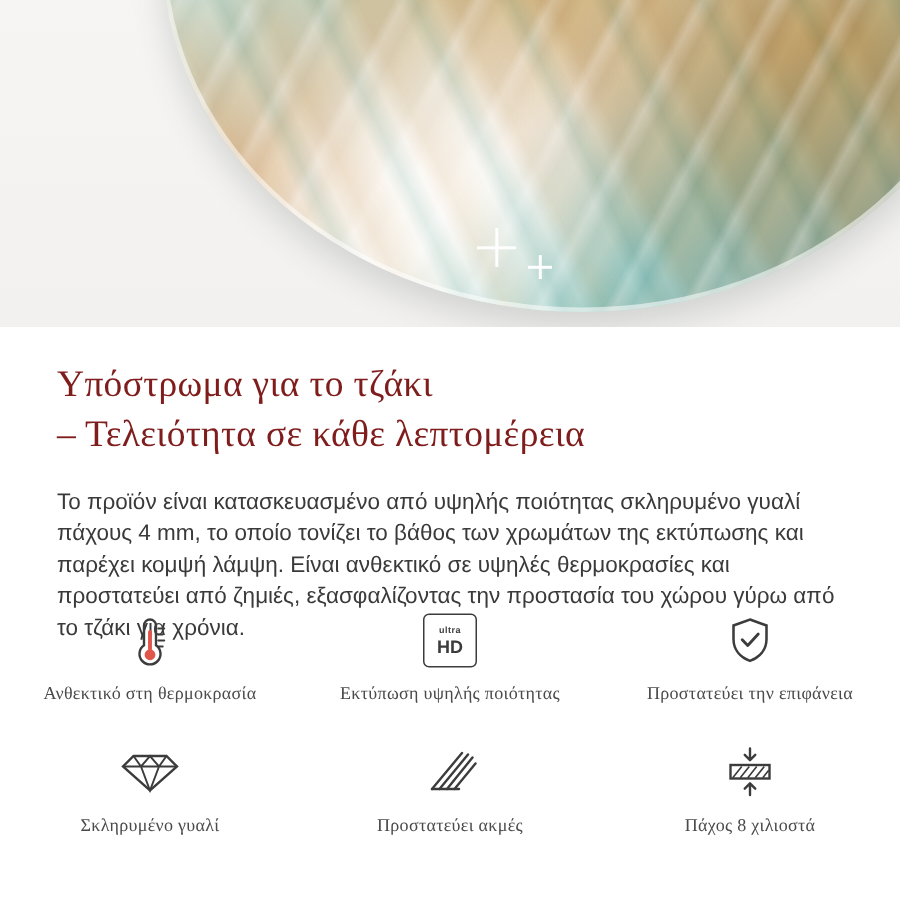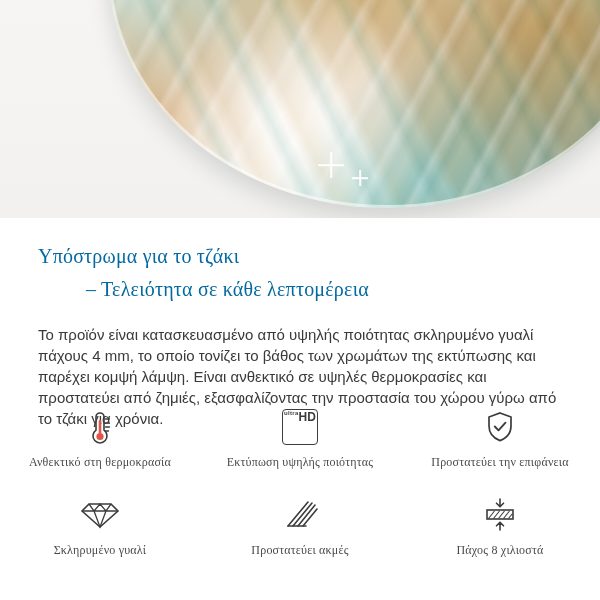--- a/index.html
+++ b/index.html
@@ -121,27 +121,27 @@
     position: absolute;
     top: 218px;
     left: 0;
     width: 600px;
     padding: 0;
   }
   .headline {
     margin: 22px 0 0 38px;
     width: 500px;
     font-family: "Liberation Serif", serif;
-    font-size: 20px;
+    font-size: 25px;
     line-height: 33px;
-    color: #0369a1;
+    color: #7f1d1d;
     font-weight: 400;
     letter-spacing: 0.2px;
   }
-  .headline .l2 { display: block; margin-left: 48px; }
+  .headline .l2 { display: block; }
 
   .body-copy {
     margin: 18px 0 0 38px;
     width: 524px;
     font-size: 15px;
     line-height: 21px;
     color: #3a3a3a;
     text-align: left;
   }
 
@@ -181,21 +181,22 @@
     line-height: 13px;
   }
 
   
   .hd-badge {
     width: 34px;
     height: 34px;
     border: 1.6px solid #3c3c3c;
     border-radius: 4px;
     display: flex;
-    align-items: flex-start;
+    flex-direction: column;
+    align-items: center;
     justify-content: center;
     line-height: 1;
   }
   .hd-badge .t1 {
     font-size: 6px;
     letter-spacing: 0.3px;
     color: #3c3c3c;
     font-weight: 700;
   }
   .hd-badge .t2 {

